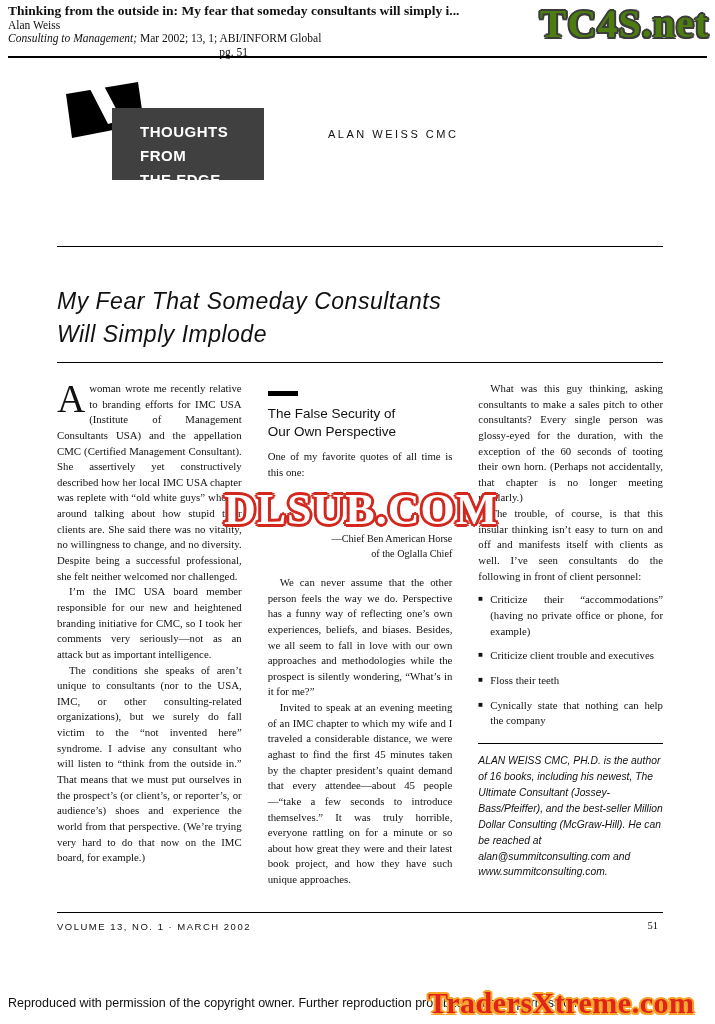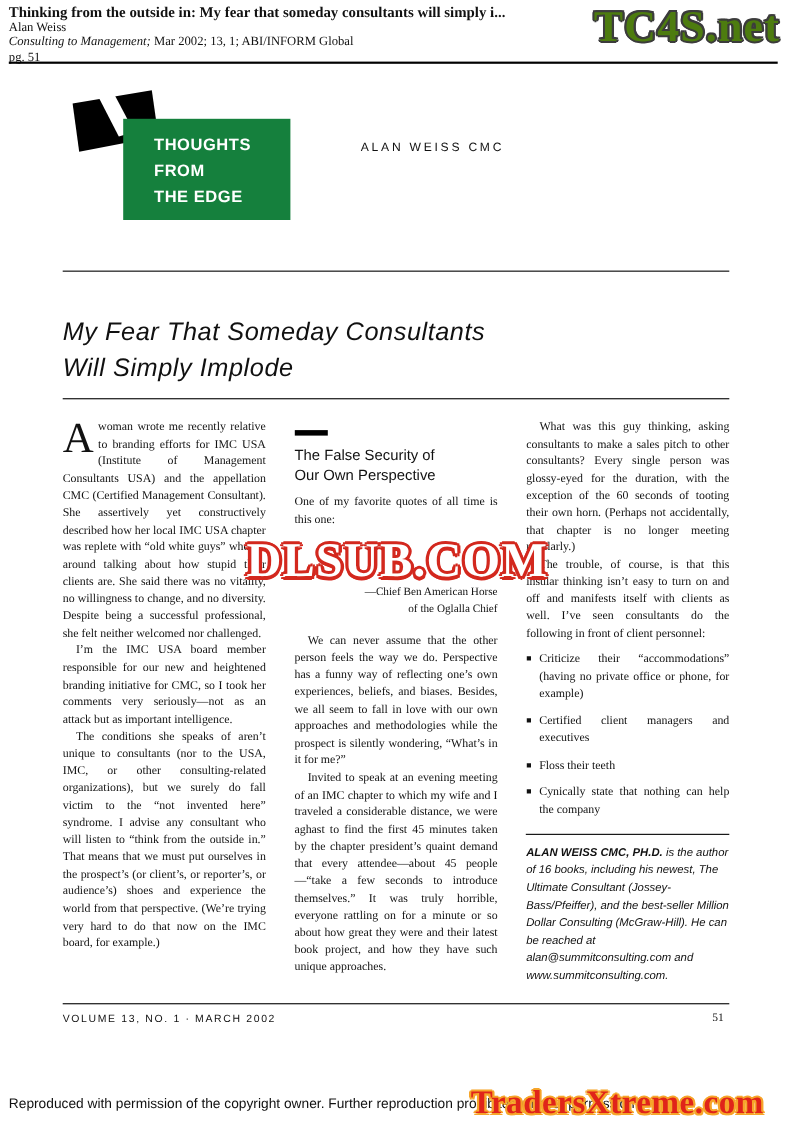--- a/index.html
+++ b/index.html
@@ -5,21 +5,21 @@
   html,body { margin:0; padding:0; background:#ffffff; }
   .page { position:relative; width:715px; height:1024px; background:#fff; overflow:hidden;
           font-family:"Liberation Serif", serif; color:#111; }
 
   
   .scan-header { position:absolute; left:8px; top:3px; line-height:1.18; }
   .scan-title  { font-weight:bold; font-size:13.5px; }
   .scan-author { font-size:11.5px; }
   .scan-source { font-size:11.5px; }
   .journal     { font-style:italic;text-align:right; }
-  .scan-page   { font-size:11.5px; }
+  .scan-page   { font-size:11.5px;text-align:center; }
 
   .rule { position:absolute; background:#000; }
   .rule-header       { left:8px;  width:699px; top:56px;  height:2px; }
   .rule-title-top    { left:57px; width:606px; top:246px; height:1px; }
   .rule-title-bottom { left:57px; width:606px; top:362px; height:1px; }
   .rule-footer       { left:57px; width:606px; top:912px; height:1px; }
 
   
   .wm-tc4s { position:absolute; top:0; right:6px; font-family:"Liberation Serif", serif;
     font-weight:bold; font-size:40px; letter-spacing:1px; color:#4d7c0f;
@@ -29,21 +29,21 @@
     font-weight:bold; font-size:44px; letter-spacing:1px; color:#ffffff; z-index:30;
     text-shadow:3px 0 0 #d3281e,-3px 0 0 #d3281e,0 3px 0 #d3281e,0 -3px 0 #d3281e,
       2px 2px 0 #d3281e,-2px 2px 0 #d3281e,2px -2px 0 #d3281e,-2px -2px 0 #d3281e; }
   .wm-traders { position:absolute; left:428px; top:986px; font-family:"Liberation Serif", serif;
     font-weight:bold; font-size:30px; letter-spacing:0.5px; color:#e0241a; z-index:30;
     text-shadow:2px 0 0 #f6a52a,-2px 0 0 #f6a52a,0 2px 0 #f6a52a,0 -2px 0 #f6a52a,
       1.5px 1.5px 0 #f6a52a,-1.5px 1.5px 0 #f6a52a,1.5px -1.5px 0 #f6a52a,-1.5px -1.5px 0 #f6a52a; }
 
   
   .logo-mark { position:absolute; left:60px; top:80px; }
-  .logo-box  { position:absolute; left:112px; top:108px; width:152px; height:92px; background:#15803d;
+  .logo-box  { position:absolute; left:112px; top:108px; width:152px; height:72px; background:#404040;
     color:#fff; font-family:"Liberation Sans", sans-serif; font-weight:bold; font-size:15px;
     letter-spacing:0.5px; line-height:1.6; padding:12px 16px 0 28px; box-sizing:border-box; }
   .byline { position:absolute; left:284px; top:128px; font-family:"Liberation Sans", sans-serif;
     font-size:11px; letter-spacing:2.5px;margin-left:44px; }
 
   
   .headline { position:absolute; left:56px; top:252px; margin:0; font-family:"Liberation Sans", sans-serif;
     font-weight:bold; font-size:26px; letter-spacing:1px; }
   .subtitle { position:absolute; left:57px; font-family:"Liberation Sans", sans-serif; font-style:italic;
     font-weight:normal; font-size:23px; letter-spacing:0.5px; }
@@ -64,21 +64,21 @@
   .quote-space { height:46px; }
   .attribution { text-align:right; font-size:10.2px; line-height:1.4; margin:0 0 14px; }
 
   .bullets { list-style:none; margin:8px 0 0; padding:0; }
   .bullets li { display:flex; gap:7px; margin-bottom:9px; }
   .bullet { font-size:8px; line-height:14px; flex:0 0 auto; }
   .bullet-text { text-align:justify; }
   .bio { margin-top:14px; border-top:1.5px solid #000; padding-top:9px;
     font-family:"Liberation Sans", sans-serif; font-style:italic; font-size:10.3px;
     line-height:1.55; text-align:left; }
-  .bio-name { font-weight:bold; }
+  .bio-name { font-weight:normal; }
 
   
   .footer-left  { position:absolute; left:57px; top:921px; font-family:"Liberation Sans", sans-serif;
     font-size:9.5px; letter-spacing:1.5px; }
   .footer-right { position:absolute; right:57px; top:920px; font-size:10.5px; }
   .copyright { position:absolute; left:8px; top:996px; font-family:"Liberation Sans", sans-serif;
     font-size:12.5px; }
 </style>
 </head>
 <body>
@@ -141,21 +141,21 @@
     <div class="col col3">
       <p class="indent">What was this guy thinking, asking consultants to make a sales pitch to other consultants? Every single person was glossy-eyed for the duration, with the exception of the 60 seconds of tooting their own horn. (Perhaps not accidentally, that chapter is no longer meeting regularly.)</p>
       <p class="indent">The trouble, of course, is that this insular thinking isn’t easy to turn on and off and manifests itself with clients as well. I’ve seen consultants do the following in front of client personnel:</p>
       <ul class="bullets">
         <li>
             <span class="bullet">■</span>
             <span class="bullet-text">Criticize their “accommodations” (having no private office or phone, for example)</span>
           </li>
         <li>
             <span class="bullet">■</span>
-            <span class="bullet-text">Certified client managers and executives</span>
+            <span class="bullet-text">Criticize client trouble and executives</span>
           </li>
         <li>
             <span class="bullet">■</span>
             <span class="bullet-text">Floss their teeth</span>
           </li>
         <li>
             <span class="bullet">■</span>
             <span class="bullet-text">Cynically state that nothing can help the company</span>
           </li>
       </ul>

